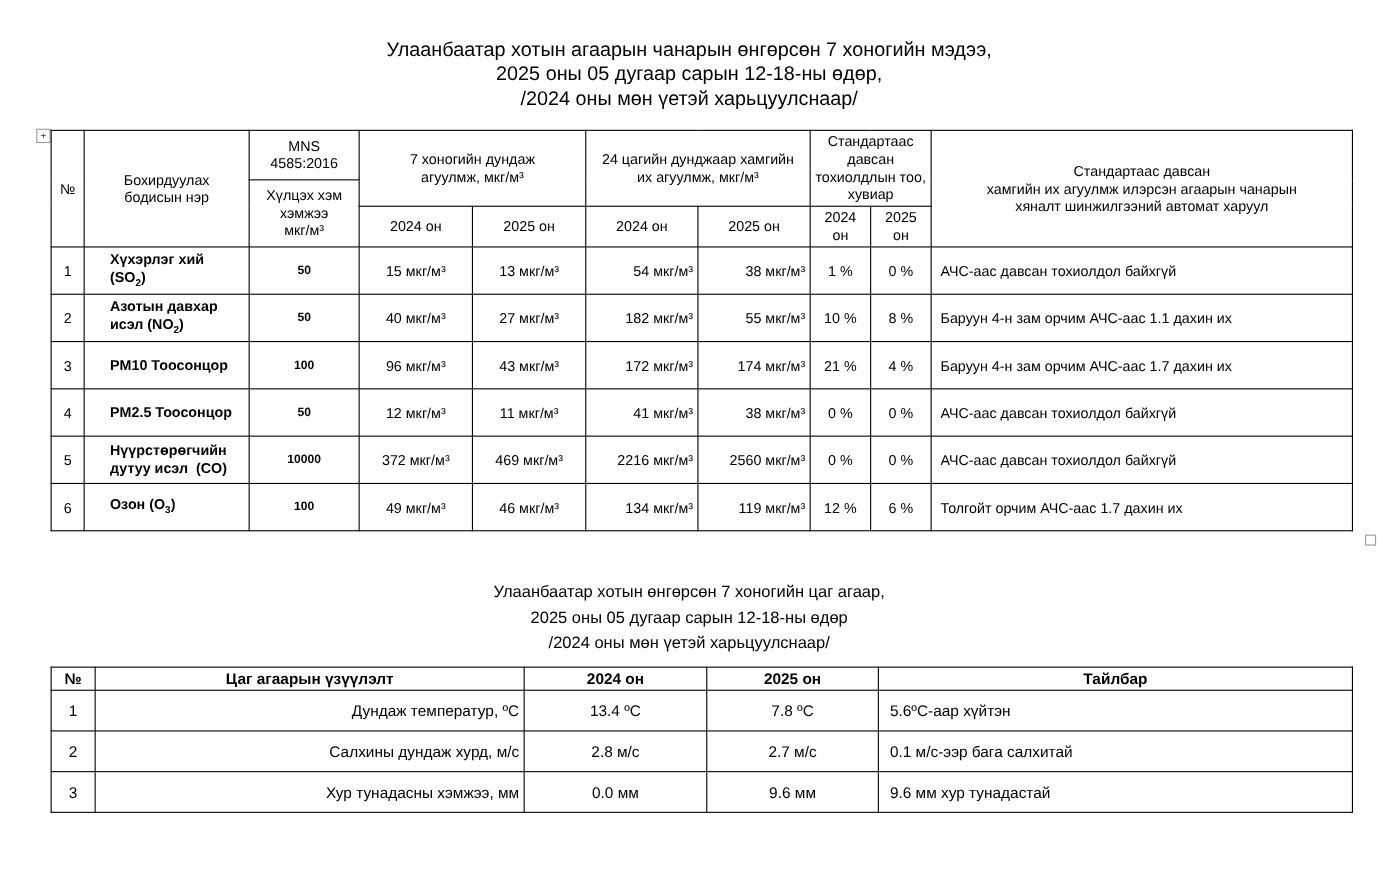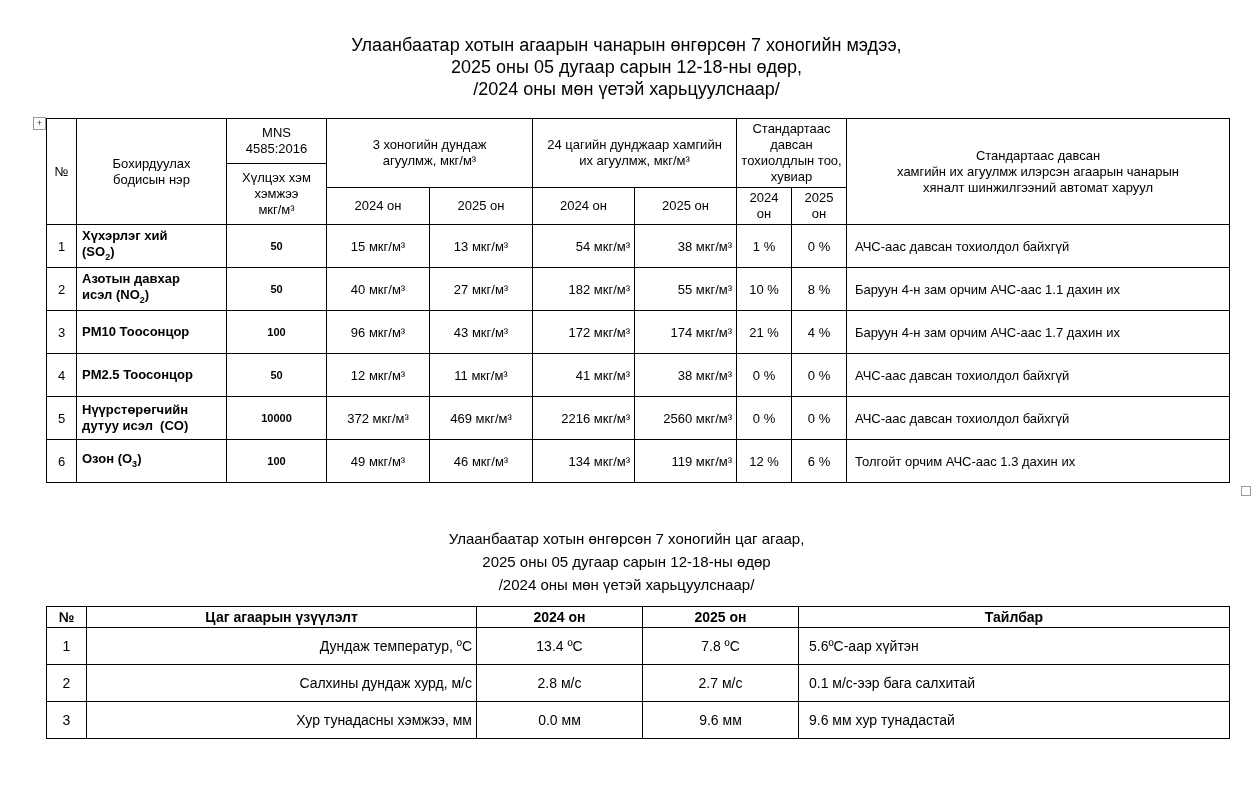--- a/index.html
+++ b/index.html
@@ -66,21 +66,21 @@
   }
 
   #table1 { width: 1184px; font-size: 13px; }
   #table1 th {
     text-align: center;
     font-size: 13px;
     line-height: 16px;
   }
   #table1 td { height: 38px; }
   #table1 .c-num { text-align: center; width: 30px; font-size: 13px; }
-  #table1 .c-name { width: 150px; font-weight: bold; font-size: 13px; line-height: 16px; padding-left: 5px;}
+  #table1 .c-name { width: 150px; font-weight: bold; font-size: 13px; line-height: 16px; padding-left: 23px;}
   #table1 .c-mns { text-align: center; width: 100px; font-weight: bold; font-size: 11px; }
   #table1 .c-val { text-align: center; width: 103px; }
   #table1 .c-val2 { text-align: right; width: 102px; margin-left: 45px; }
   #table1 .c-pct { text-align: center; width: 55px; }
   #table1 .c-note { text-align: left; padding-left: 8px; font-size: 13px; }
 
   .hdr-mns-top { line-height: 15px; padding: 6px 4px; }
   .hdr-small { font-size: 11.5px; line-height: 14px; }
   .hdr-y { font-size: 12.5px; line-height: 14px; }
 
@@ -138,21 +138,21 @@
         <col style="width:55px">
     <col>
   </colgroup>
   <thead>
     <tr>
       <th rowspan="3">№</th>
       <th rowspan="3" style="white-space:pre-line">Бохирдуулах
 бодисын нэр</th>
       <th class="hdr-mns-top" style="white-space:pre-line">MNS
 4585:2016</th>
-      <th colspan="2" rowspan="2" style="white-space:pre-line">3 хоногийн дундаж
+      <th colspan="2" rowspan="2" style="white-space:pre-line">7 хоногийн дундаж
 агуулмж, мкг/м³</th>
       <th colspan="2" rowspan="2" style="white-space:pre-line">24 цагийн дунджаар хамгийн
 их агуулмж, мкг/м³</th>
       <th colspan="2" rowspan="2" style="white-space:pre-line">Стандартаас
 давсан
 тохиолдлын тоо,
 хувиар</th>
       <th rowspan="3" style="white-space:pre-line">Стандартаас давсан
 хамгийн их агуулмж илэрсэн агаарын чанарын
 хяналт шинжилгээний автомат харуул</th>
@@ -237,21 +237,21 @@
     <tr>
       <td class="c-num">6</td>
       <td class="c-name">Озон (O<sub>3</sub>)</td>
       <td class="c-mns">100</td>
       <td class="c-val">49 мкг/м³</td>
       <td class="c-val">46 мкг/м³</td>
       <td class="c-val2">134 мкг/м³</td>
       <td class="c-val2">119 мкг/м³</td>
       <td class="c-pct">12 %</td>
       <td class="c-pct">6 %</td>
-      <td class="c-note">Толгойт орчим АЧС-аас 1.3 дахин их</td>
+      <td class="c-note">Толгойт орчим АЧС-аас 1.7 дахин их</td>
     </tr>
   </tbody>
 </table>
 </div>
 
 <div class="title-block2">
   <div>Улаанбаатар хотын өнгөрсөн 7 хоногийн цаг агаар,</div>
   <div>2025 оны 05 дугаар сарын 12-18-ны өдөр</div>
   <div>/2024 оны мөн үетэй харьцуулснаар/</div>
 </div>

